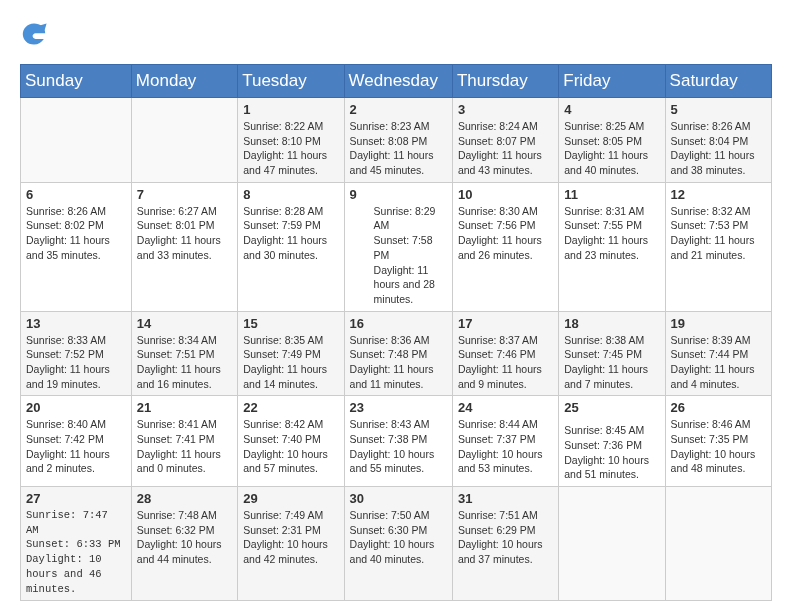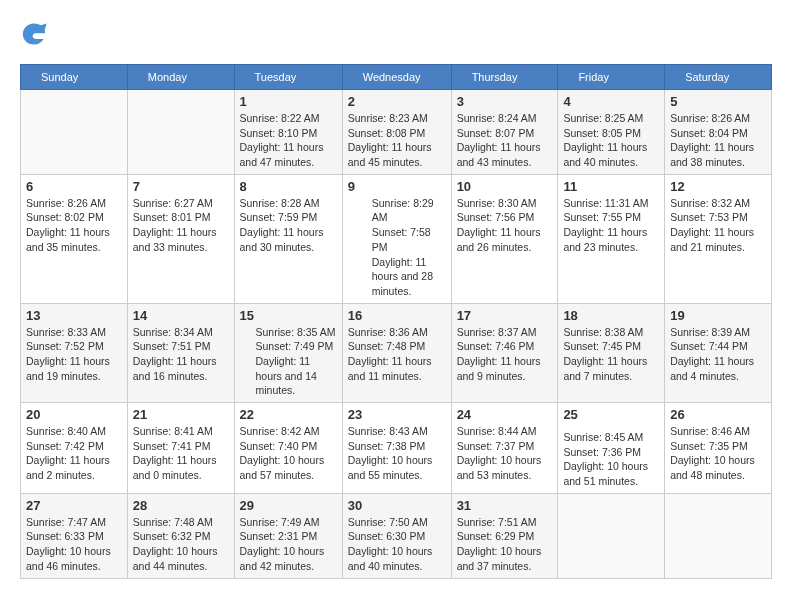--- a/index.html
+++ b/index.html
@@ -47,23 +47,23 @@
       color: #555;
     }
     .calendar {
       width: 100%;
       border-collapse: collapse;
       font-size: 11px;
     }
     .calendar thead th {
       background-color: #4a7fc1;
       color: #fff;
-      padding: 6px 20px;
+      padding: 6px 4px;
       text-align: left;
-      font-size: 11px;
+      font-size: 17px;
       font-weight: normal;
       border: 1px solid #3a6aaa;
     }
     .calendar tbody td {
       vertical-align: top;
       border: 1px solid #ccc;
       padding: 4px 5px;
       min-width: 100px;
       height: 80px;
       color: #333;
@@ -184,21 +184,21 @@
 Daylight: 11 hours and 28 minutes.</div>
         </td>
         <td>
           <span class="day-num">10</span>
           <div class="day-detail" style="white-space: pre-line;">Sunrise: 8:30 AM
 Sunset: 7:56 PM
 Daylight: 11 hours and 26 minutes.</div>
         </td>
         <td>
           <span class="day-num">11</span>
-          <div class="day-detail" style="white-space: pre-line;">Sunrise: 11:31 AM
+          <div class="day-detail" style="white-space: pre-line;">Sunrise: 8:31 AM
 Sunset: 7:55 PM
 Daylight: 11 hours and 23 minutes.</div>
         </td>
         <td>
           <span class="day-num">12</span>
           <div class="day-detail" style="white-space: pre-line;">Sunrise: 8:32 AM
 Sunset: 7:53 PM
 Daylight: 11 hours and 21 minutes.</div>
         </td>
       </tr>
@@ -210,21 +210,21 @@
 Daylight: 11 hours and 19 minutes.</div>
         </td>
         <td>
           <span class="day-num">14</span>
           <div class="day-detail" style="white-space: pre-line;">Sunrise: 8:34 AM
 Sunset: 7:51 PM
 Daylight: 11 hours and 16 minutes.</div>
         </td>
         <td>
           <span class="day-num">15</span>
-          <div class="day-detail" style="white-space: pre-line; margin-left: 16px;">Sunrise: 8:35 AM
+          <div class="day-detail" style="white-space: pre-line;">Sunrise: 8:35 AM
 Sunset: 7:49 PM
 Daylight: 11 hours and 14 minutes.</div>
         </td>
         <td>
           <span class="day-num">16</span>
           <div class="day-detail" style="white-space: pre-line;">Sunrise: 8:36 AM
 Sunset: 7:48 PM
 Daylight: 11 hours and 11 minutes.</div>
         </td>
         <td>
@@ -286,21 +286,21 @@
         <td>
           <span class="day-num">26</span>
           <div class="day-detail" style="white-space: pre-line;">Sunrise: 8:46 AM
 Sunset: 7:35 PM
 Daylight: 10 hours and 48 minutes.</div>
         </td>
       </tr>
       <tr>
         <td>
           <span class="day-num">27</span>
-          <div class="day-detail" style="white-space: pre-line;">Sunrise: 7:47 AM
+          <div class="day-detail" style="white-space: pre-line; font-family: Liberation Mono, monospace;">Sunrise: 7:47 AM
 Sunset: 6:33 PM
 Daylight: 10 hours and 46 minutes.</div>
         </td>
         <td>
           <span class="day-num">28</span>
           <div class="day-detail" style="white-space: pre-line;">Sunrise: 7:48 AM
 Sunset: 6:32 PM
 Daylight: 10 hours and 44 minutes.</div>
         </td>
         <td>

